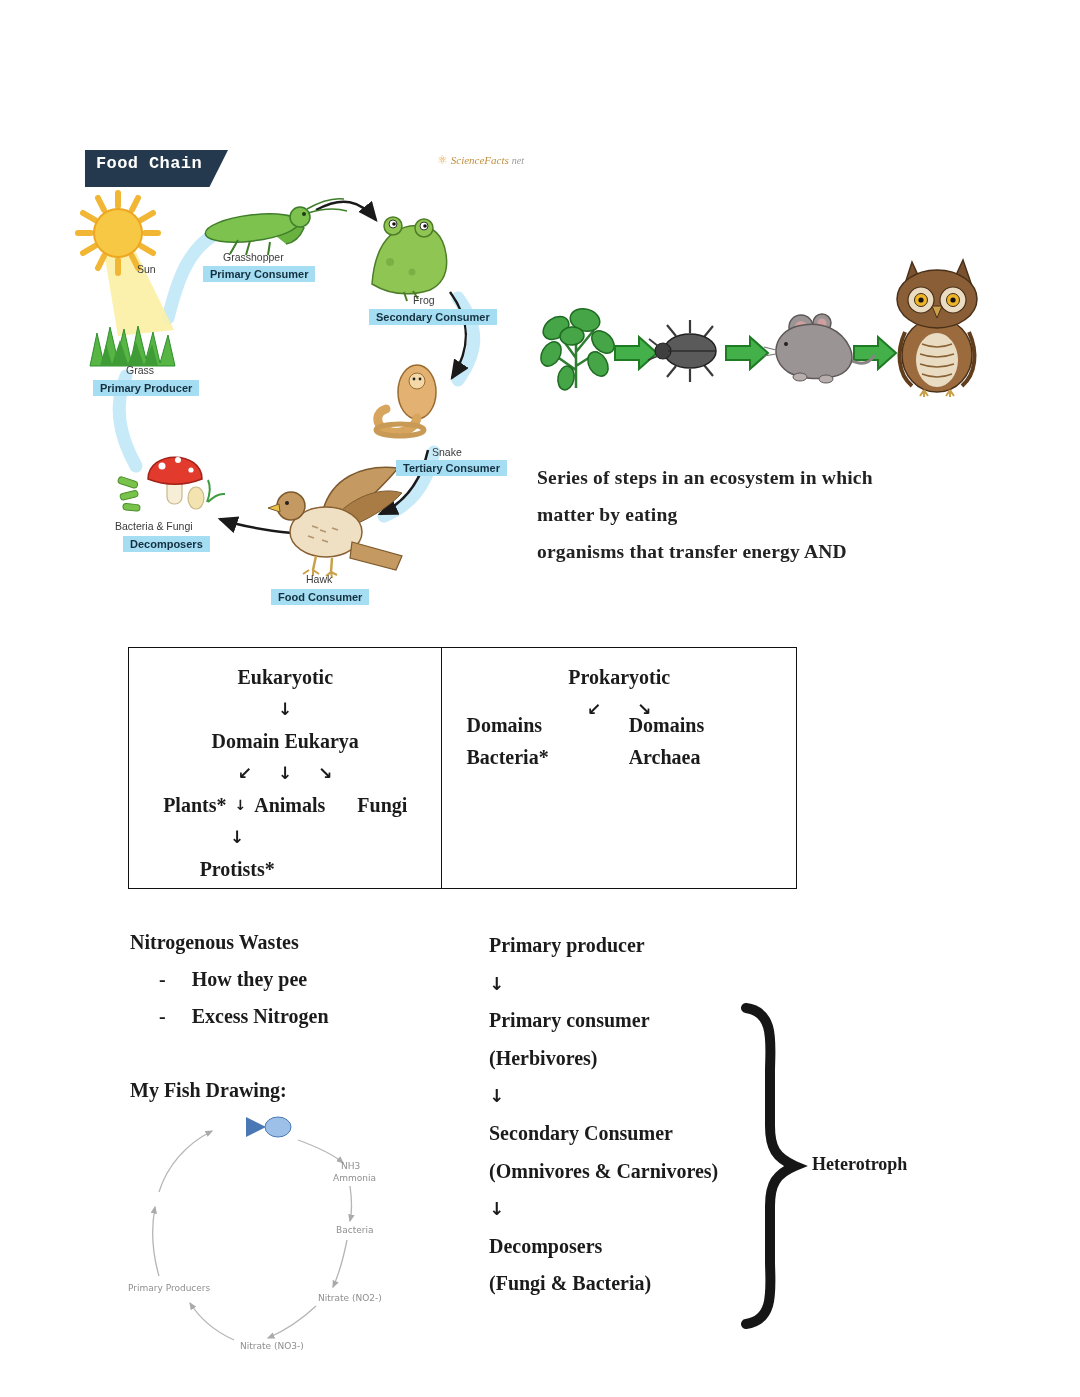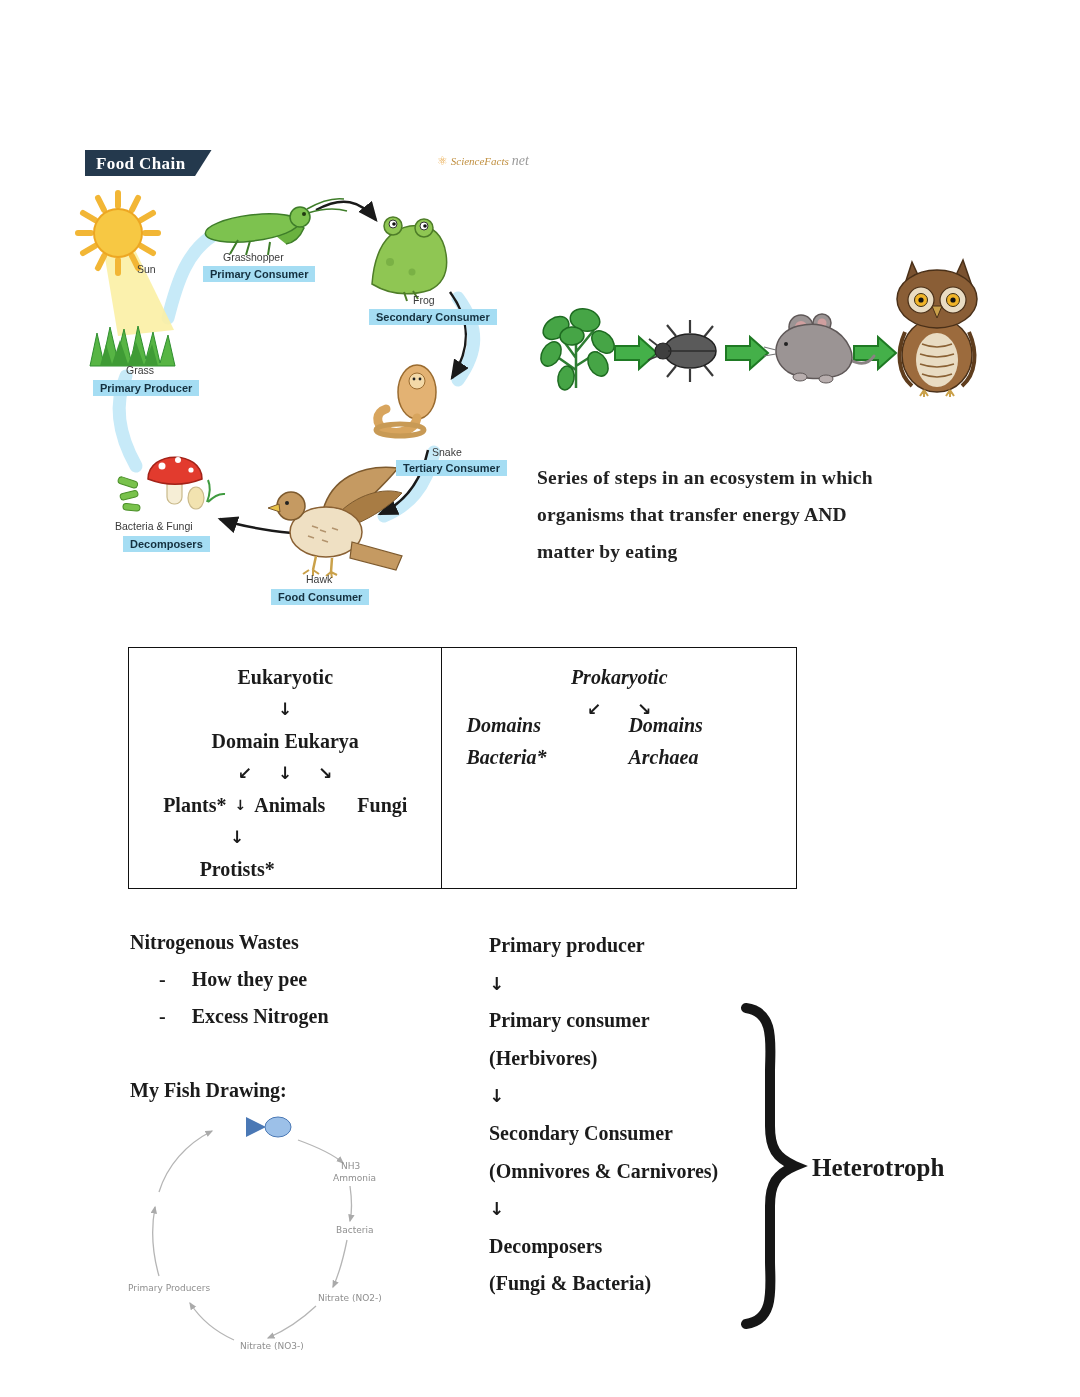--- a/index.html
+++ b/index.html
@@ -1,47 +1,47 @@
 <!DOCTYPE html>
 <html><head>
 <meta charset="utf-8">
 <style>
   html,body{margin:0;padding:0;background:#fff;}
   .page{position:relative;width:1080px;height:1397px;background:#fff;overflow:hidden;
         font-family:"Liberation Serif",serif;color:#1b1b1b;}
   .art{position:absolute;left:0;top:0;}
   .banner{position:absolute;left:85px;top:150px;background:#24394d;color:#fff;
-          font-family:Liberation Serif, serif;font-weight:bold;font-size:17px;
-          padding:4px 26px 2px 11px;letter-spacing:.4px;
+          font-family:Liberation Mono, monospace;font-weight:bold;font-size:17px;
+          padding:4px 26px 14px 11px;letter-spacing:.4px;
           clip-path:polygon(0 0,100% 0,87% 100%,0 100%);}
   .logo{position:absolute;left:437px;top:153px;display:flex;align-items:baseline;gap:3px;
         font-style:italic;font-size:11px;color:#c08f3f;}
   .logo .atom{font-style:normal;color:#e8a33d;font-size:12px;}
-  .logo .suffix{color:#9a9a9a;font-size:14px;}
+  .logo .suffix{color:#9a9a9a;font-size:10px;}
   .sm-label{position:absolute;font-family:"Liberation Sans",sans-serif;font-size:10.5px;color:#3a3a3a;}
   .role{position:absolute;font-family:"Liberation Sans",sans-serif;font-size:11px;font-weight:bold;
         color:#14303f;background:#a5ddf3;padding:2px 7px;white-space:nowrap;}
   .def{position:absolute;left:537px;top:459px;width:420px;font-size:19.5px;font-weight:700;
        line-height:37px;letter-spacing:.2px;color:#222;}
   .taxtable{position:absolute;left:128px;top:647px;width:669px;height:242px;
             border:1.6px solid #111;display:flex;box-sizing:border-box;}
   .taxcell{box-sizing:border-box;padding-top:13px;font-size:20px;font-weight:700;}
   .taxcell.leftc{width:47%;border-right:1.6px solid #111;}
-  .taxcell.rightc{width:53%;font-style:italic;}
+  .taxcell.rightc{width:53%;}
   .taxrow{height:32px;line-height:32px;display:flex;justify-content:center;align-items:center;gap:8px;}
   .arrowg{font-family:"DejaVu Sans",sans-serif;font-size:17px;font-weight:700;color:#1b1b1b;}
   .gap26{gap:26px;}
   .gap36{gap:36px;}
   .shiftL{transform:translateX(-48px);}
   .spread{justify-content:flex-start;padding:0 24px;}
   .note{position:absolute;font-size:20px;font-weight:700;white-space:nowrap;}
   .bullet{position:absolute;display:flex;gap:26px;font-size:20px;font-weight:700;white-space:nowrap;}
   .troph{position:absolute;left:489px;top:927px;font-size:20px;font-weight:700;line-height:37.6px;}
   .troph .arrowg{font-size:18px;}
-  .het{position:absolute;left:812px;top:1154px;font-size:25px;font-weight:700;}
+  .het{position:absolute;left:812px;top:1154px;font-size:18px;font-weight:700;}
 </style>
 </head>
 <body>
 
 <div class="page">
 
   <svg class="art" width="1080" height="1397" viewBox="0 0 1080 1397">
     <defs>
       <marker id="mk-black" markerWidth="10" markerHeight="10" refX="7" refY="3.5" orient="auto">
         <path d="M0,0 L8,3.5 L0,7 z" fill="#1a1a1a"></path>
@@ -246,22 +246,22 @@
   <div class="role" style="left:369px;top:309px">Secondary Consumer</div>
   <div class="sm-label" style="left:432px;top:446px">Snake</div>
   <div class="role" style="left:396px;top:460px">Tertiary Consumer</div>
   <div class="sm-label" style="left:306px;top:573px">Hawk</div>
   <div class="role" style="left:271px;top:589px">Food Consumer</div>
   <div class="sm-label" style="left:115px;top:520px">Bacteria &amp; Fungi</div>
   <div class="role" style="left:123px;top:536px">Decomposers</div>
 
   <div class="def">
     <div>Series of steps in an ecosystem in which</div>
+    <div>matter by eating</div>
     <div>organisms that transfer energy AND</div>
-    <div>matter by eating</div>
   </div>
 
   <div class="taxtable">
     <div class="taxcell leftc">
       <div class="taxrow">Eukaryotic</div>
       <div class="taxrow arrowg">↓</div>
       <div class="taxrow">Domain Eukarya</div>
       <div class="taxrow gap26">
         <span class="arrowg">↙</span>
         <span class="arrowg">↓</span>

